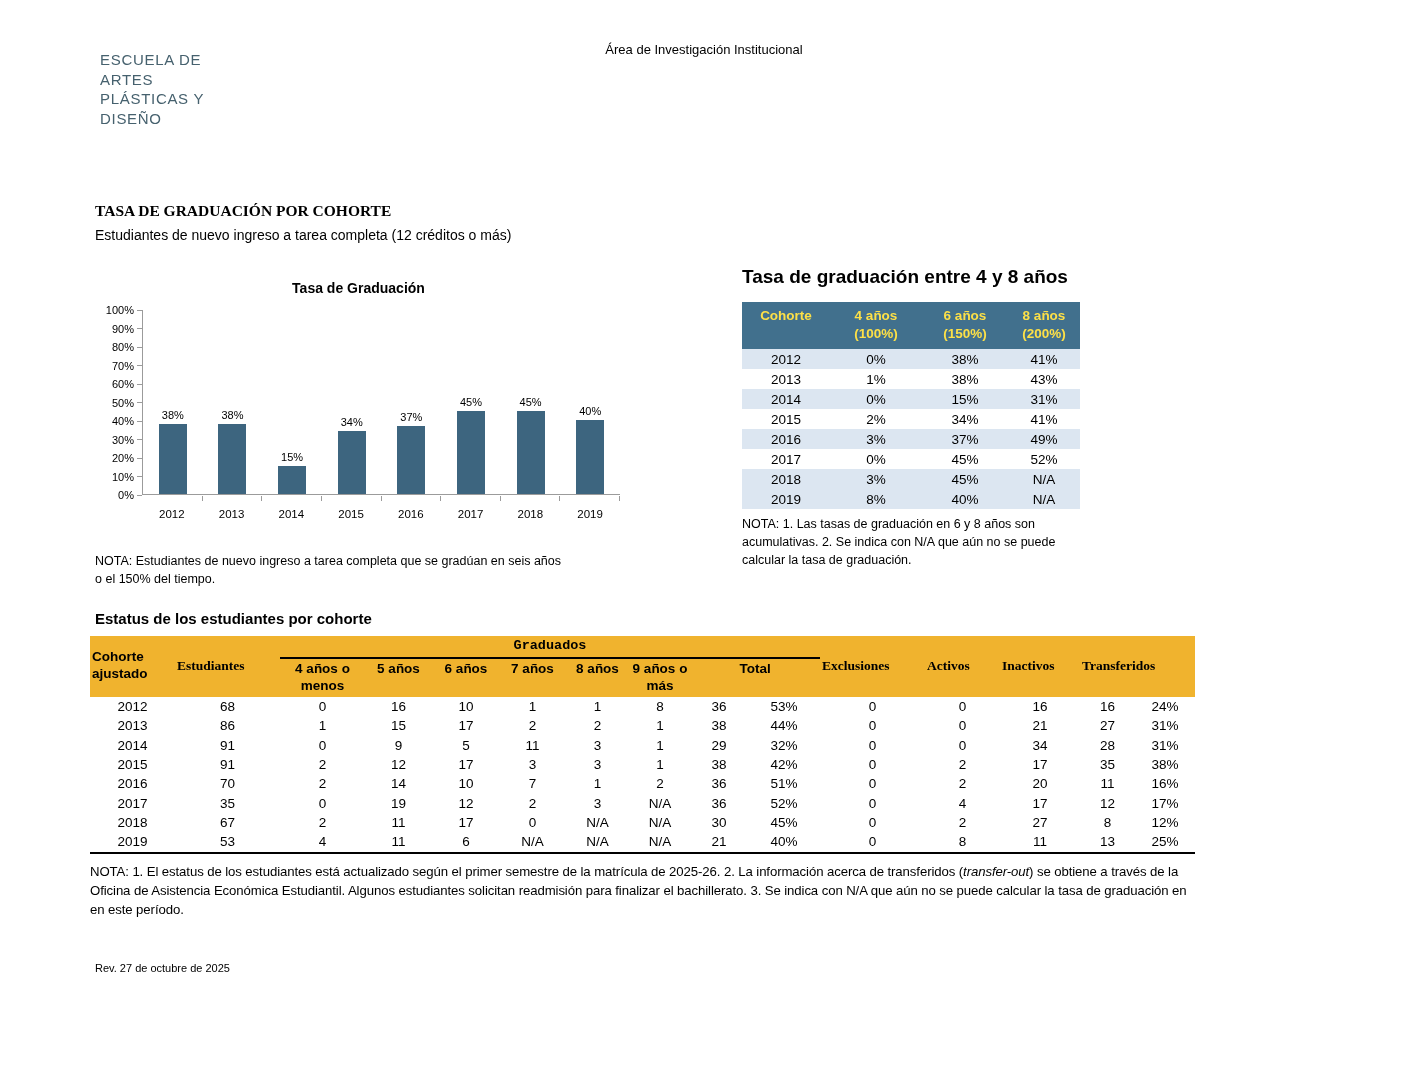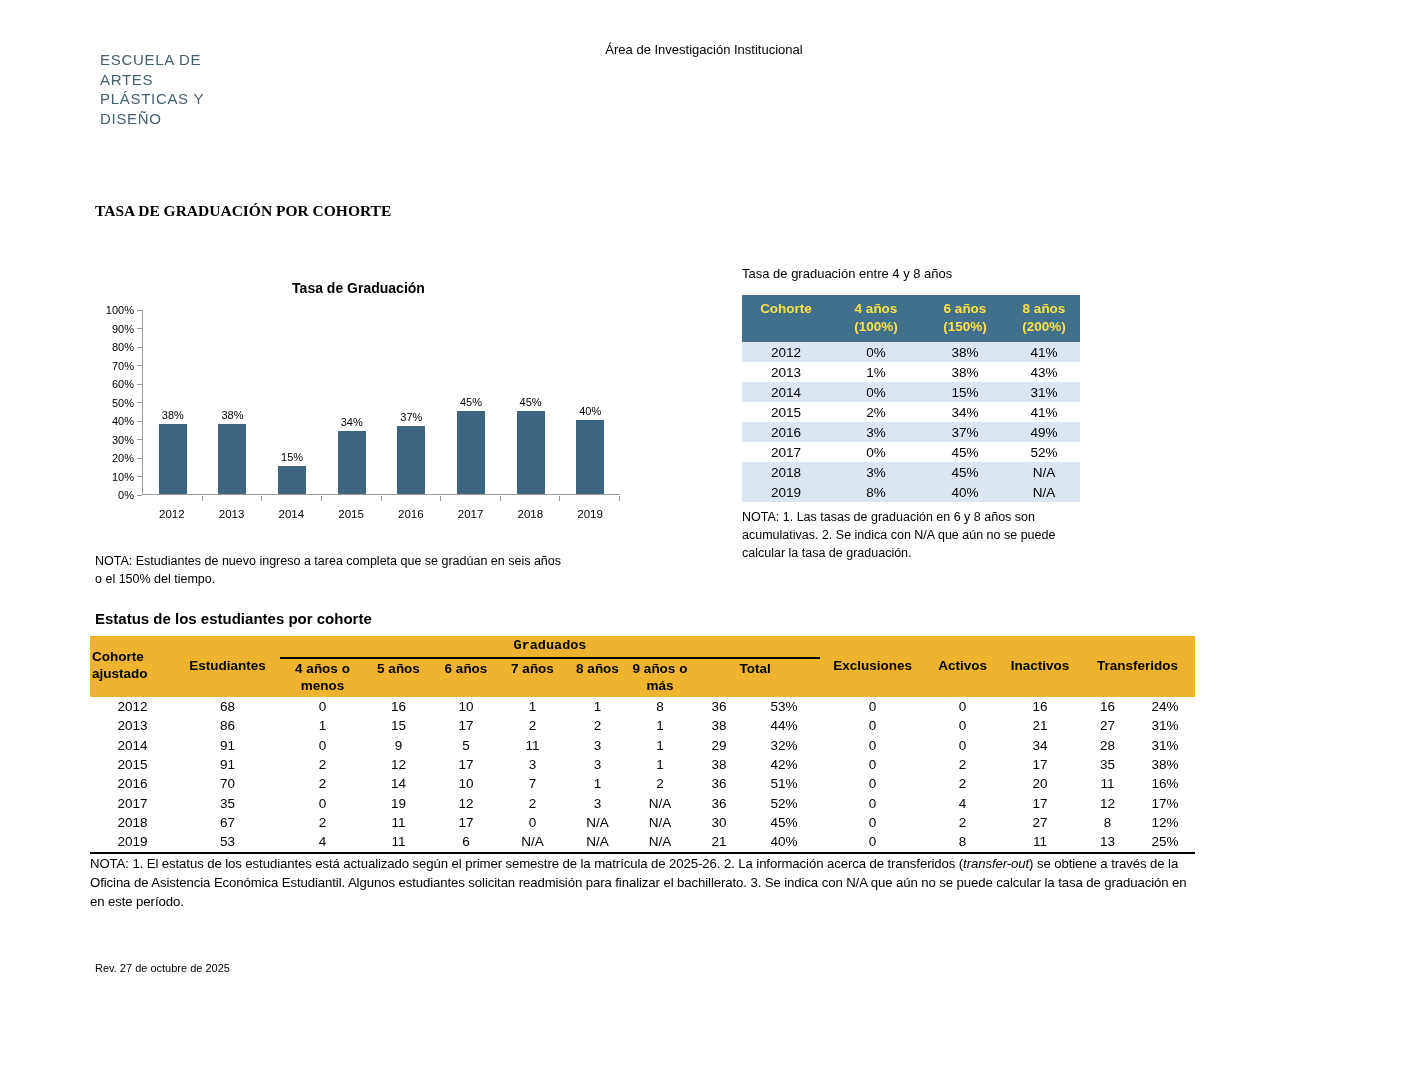--- a/index.html
+++ b/index.html
@@ -47,42 +47,42 @@
   .bar-group::after{content:"";position:absolute;right:0;bottom:-7px;width:1px;height:5px;
                     background:var(--axis);}
   .bar-label{font-size:11px;margin-bottom:3px;}
   .bar{width:28px;background:var(--slate);}
   .x-axis{display:flex;width:478px;margin-left:47px;margin-top:6px;font-size:11.5px;}
   .x-label{flex:1;text-align:center;}
   .chart-note{position:absolute;left:95px;top:552px;width:470px;font-size:12.5px;line-height:1.45;}
 
   
   .rate-block{position:absolute;left:742px;top:266px;width:344px;}
-  .rate-title{font-weight:normal;font-size:13px;}
+  .rate-title{font-weight:bold;font-size:19px;}
   table.rate{margin-top:14px;border-collapse:collapse;width:338px;font-size:13.5px;}
   table.rate th{background:var(--blue-head);color:#fde047;font-weight:bold;text-align:center;
                 padding:5px 2px 6px 2px;vertical-align:top;line-height:1.35;}
   table.rate th .h2{font-weight:bold;}
   table.rate td{text-align:center;padding:2.5px 2px;}
   table.rate tr.shaded td{background:var(--row-blue);}
   .rate-note{margin-top:7px;font-size:12.5px;line-height:1.42;width:336px;}
 
   
   .status-block{position:absolute;left:90px;top:610px;width:1105px;}
   .status-title{font-weight:bold;font-size:15px;margin-left:5px;}
   table.status{border-collapse:collapse;table-layout:fixed;width:1105px;margin-top:9px;
                border-bottom:2.5px solid #000;font-size:13.5px;}
   table.status thead th{background:var(--orange);font-weight:bold;line-height:1.25;
                         padding:2px 2px;}
   th.h-cohorte{text-align:left;vertical-align:middle;padding-left:5px;}
-  th.h-mid{vertical-align:middle;text-align:center;}
+  th.h-mid{vertical-align:middle;text-align:left;font-family:Liberation Serif, serif;}
   th.h-group{vertical-align:top;text-align:center;border-bottom:2px solid #000;padding-top:3px;font-family:Liberation Mono, monospace;}
   th.h-sub{vertical-align:top;text-align:center;padding-top:3px;}
   table.status tbody td{text-align:center;padding:2.2px 1px;}
-  .status-note{width:1102px;font-size:13.2px;line-height:1.45;letter-spacing:-.1px;}
+  .status-note{margin-top:8px;width:1102px;font-size:13.2px;line-height:1.45;letter-spacing:-.1px;}
 
   .rev{position:absolute;left:95px;top:962px;font-size:11px;}
 </style>
 </head>
 <body>
 
 <div class="page">
 
   <div class="logo">
     <div class="logo-name">
@@ -90,20 +90,21 @@
       <div>PLÁSTICAS Y DISEÑO</div>
     </div>
   </div>
 
   <div class="org-header">
     <div class="org-line2">Área de Investigación Institucional</div>
   </div>
 
   <div class="intro">
     <div class="intro-title">TASA DE GRADUACIÓN POR COHORTE</div>
+    <div class="intro-subtitle">Estudiantes de nuevo ingreso a tarea completa (12 créditos o más)</div>
   </div>
 
   <div class="chart">
     <div class="chart-title">Tasa de Graduación</div>
     <div class="chart-body">
       <div class="y-axis">
           <div class="y-label">100%</div>
           <div class="y-label">90%</div>
           <div class="y-label">80%</div>
           <div class="y-label">70%</div>

